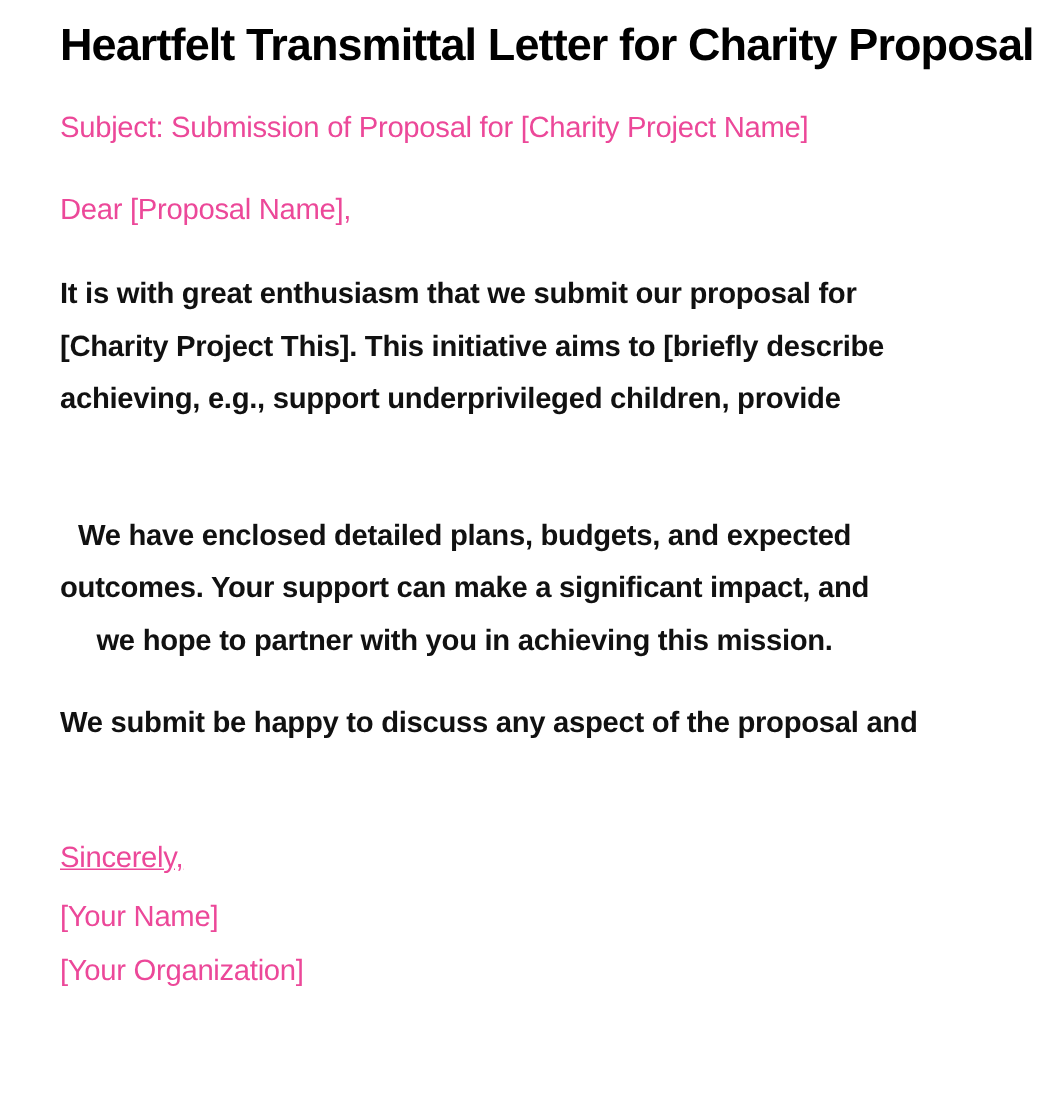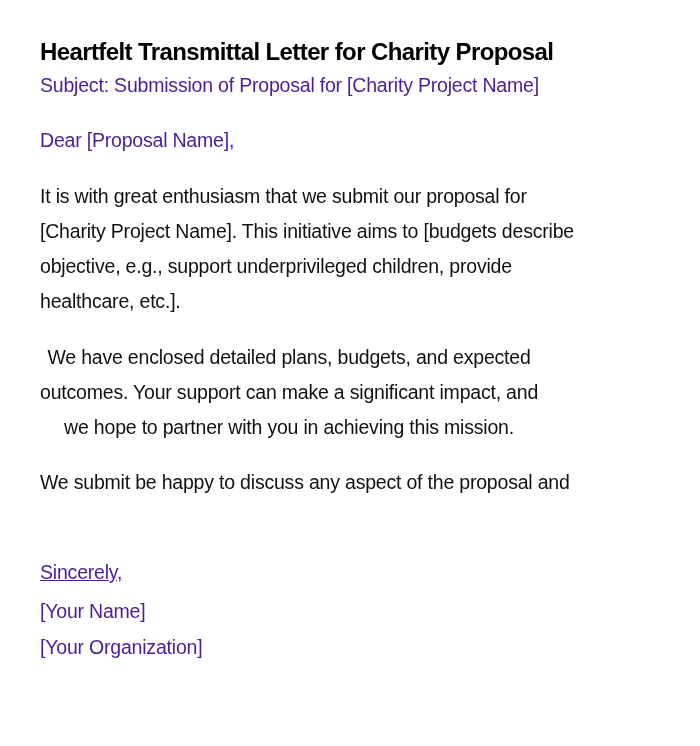--- a/index.html
+++ b/index.html
@@ -14,63 +14,63 @@
       font-family: "Liberation Sans", "DejaVu Sans", sans-serif;
       color: #111111;
     }
     .doc {
       position: relative;
       padding: 0 40px;
     }
     .title {
       position: absolute;
       left: 40px;
-      top: 38px;
+      top: 14px;
       margin: 0;
-      font-size: 24px;
+      font-size: 30px;
       font-weight: bold;
       letter-spacing: -0.6px;
       color: #000000;
       white-space: nowrap;
     }
     .line {
       position: absolute;
       left: 40px;
       margin: 0;
       font-size: 19.5px;
       letter-spacing: -0.2px;
       white-space: nowrap;
-      color: #4c1d95;
+      color: #ec4899;
     }
     .para {
       position: absolute;
       left: 40px;
       margin: 0;
       font-size: 19.5px;
       line-height: 35px;
       letter-spacing: -0.2px;
       color: #111111;
+      font-weight: bold;
     }
     .para span { display: block; white-space: nowrap; }
   </style>
 </head>
 <body>
 
 <div class="doc">
   <h1 class="title">Heartfelt Transmittal Letter for Charity Proposal</h1>
 
   <p class="line" style="top:74px;">Subject: Submission of Proposal for [Charity Project Name]</p>
 
   <p class="line" style="top:129px;">Dear [Proposal Name],</p>
 
   <div class="para" style="top:179px;">
     <span>It is with great enthusiasm that we submit our proposal for</span>
-    <span>[Charity Project Name]. This initiative aims to [budgets describe</span>
-    <span>objective, e.g., support underprivileged children, provide</span>
-    <span>healthcare, etc.].</span>
+    <span>[Charity Project This]. This initiative aims to [briefly describe</span>
+    <span>achieving, e.g., support underprivileged children, provide</span>
   </div>
 
   <div class="para" style="top:340px;text-align:center;">
     <span>We have enclosed detailed plans, budgets, and expected</span>
     <span>outcomes. Your support can make a significant impact, and</span>
     <span>we hope to partner with you in achieving this mission.</span>
   </div>
 
   <div class="para" style="top:465px;">
     <span>We submit be happy to discuss any aspect of the proposal and</span>

